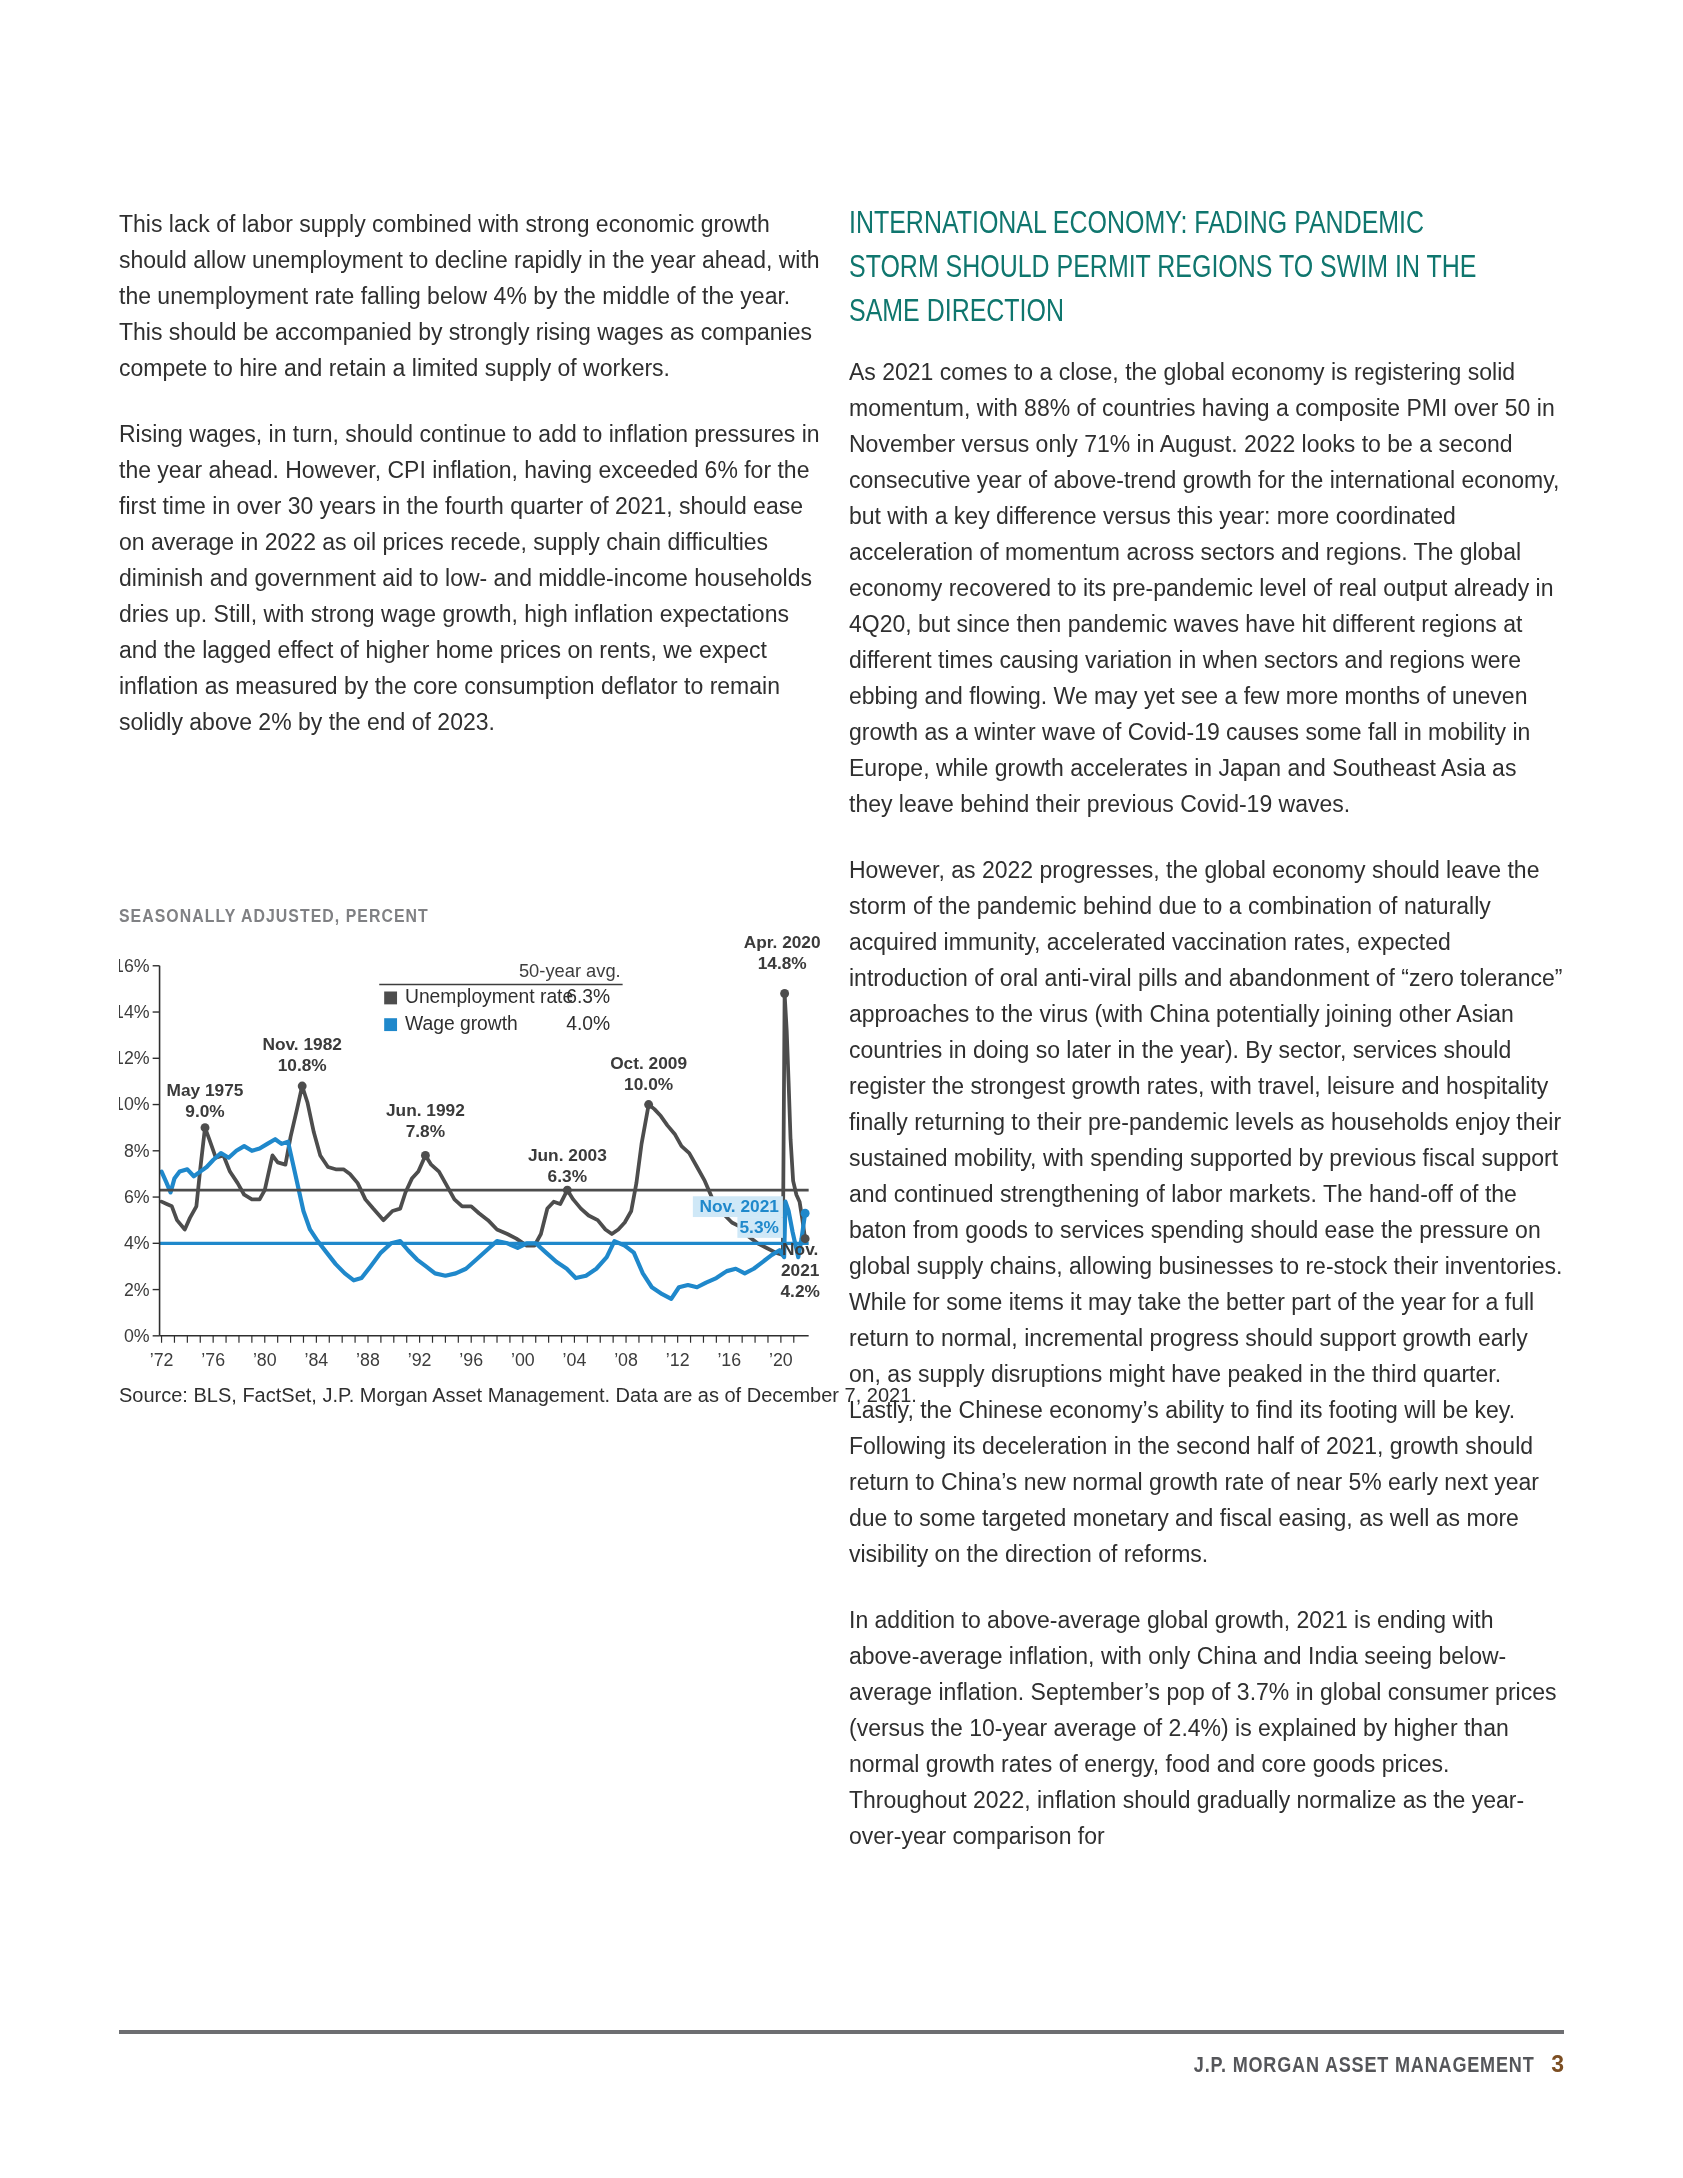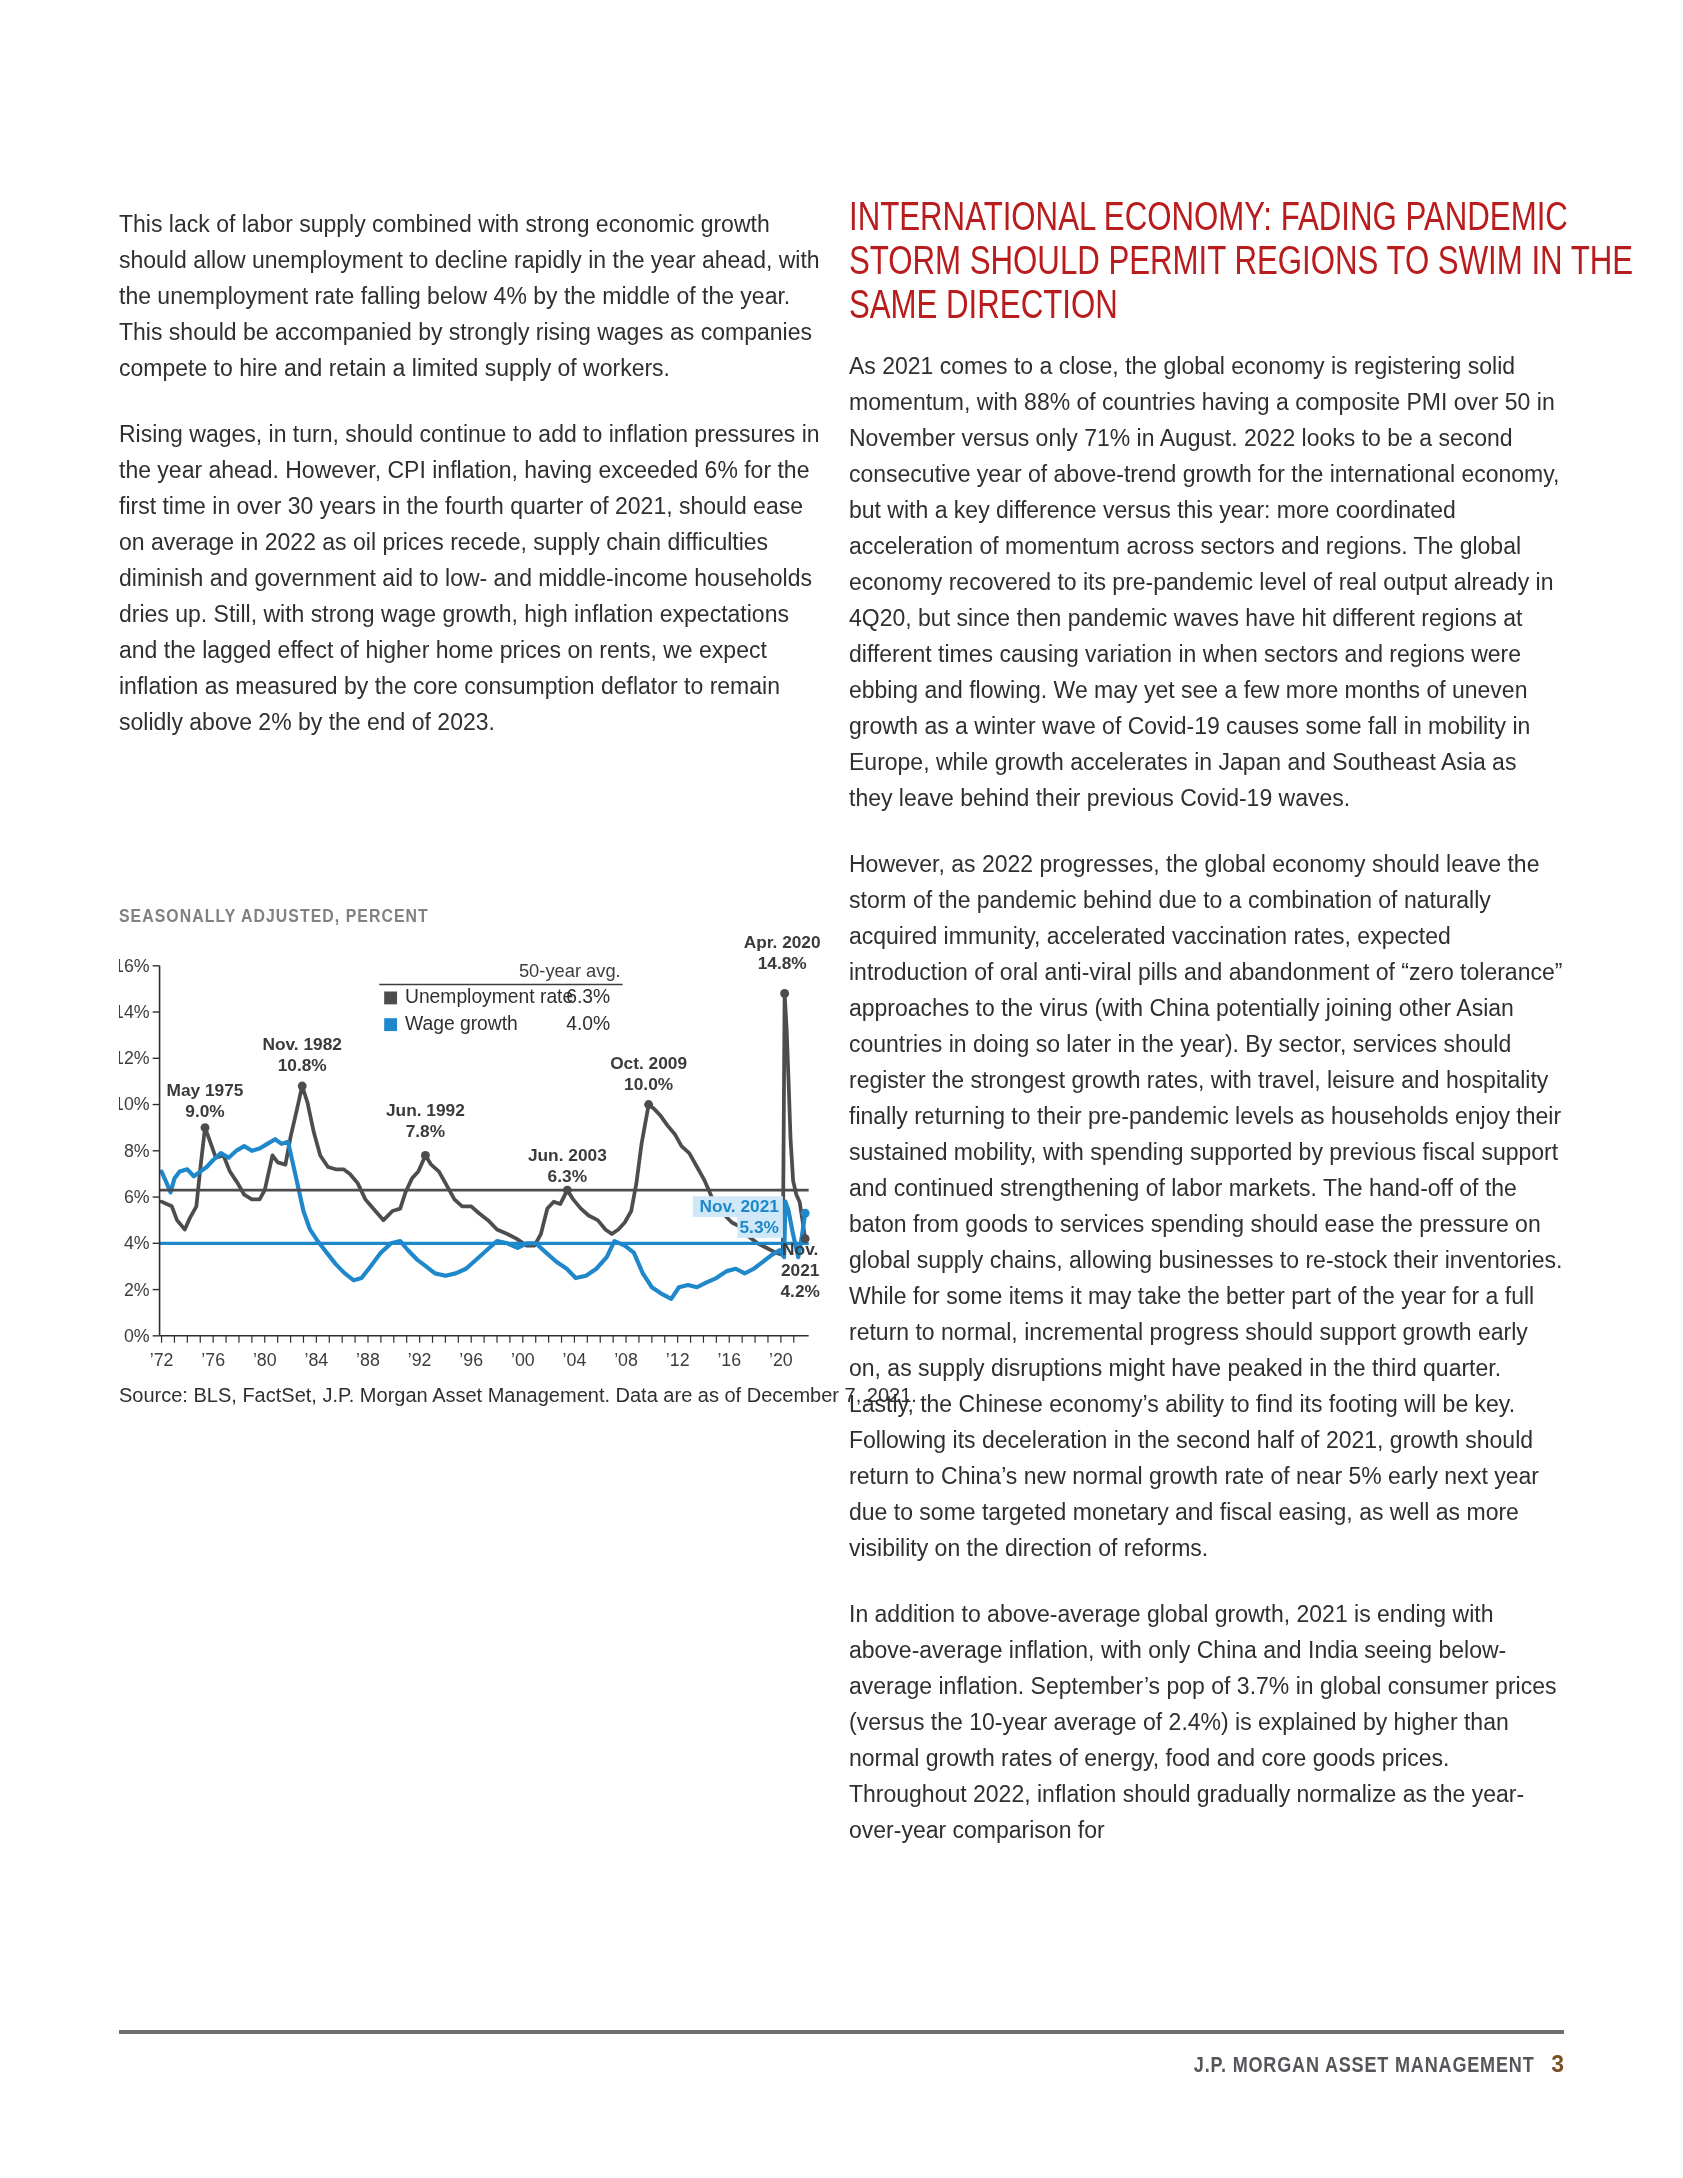--- a/index.html
+++ b/index.html
@@ -7,21 +7,21 @@
   .page{position:absolute;inset:0;background:#ffffff;overflow:hidden;}
 
   .header{position:absolute;left:119px;top:75px;display:flex;align-items:center;gap:17px;}
   .htitle{font-weight:700;font-size:26px;color:#414141;letter-spacing:1px;
           transform:scaleX(0.80);transform-origin:left center;display:inline-block;white-space:nowrap;}
 
   .col-left{position:absolute;left:119px;top:194px;width:705px;}
   .col-right{position:absolute;left:849px;top:194px;width:717px;}
   .body-p{margin:12px 0 30px 0;font-size:23px;line-height:36px;color:#2f2f2f;}
 
-  .heading{font-size:40px;line-height:44px;color:#b91c1c;margin:0 0 22px 0;}
+  .heading{font-size:32px;line-height:44px;color:#0f766e;margin:6px 0 22px 0;}
   .heading div{transform:scaleX(0.78);transform-origin:left center;white-space:nowrap;}
 
   .ex-title{position:absolute;left:119px;top:828px;font-weight:700;font-size:26px;line-height:37px;color:#3d3d3d;}
   .ex-title div{transform:scaleX(0.75);transform-origin:left center;white-space:nowrap;}
   .ex-sub{position:absolute;left:119px;top:906px;font-weight:700;font-size:18px;letter-spacing:1.2px;color:#808184;
           transform:scaleX(0.88);transform-origin:left center;white-space:nowrap;}
   #chart-svg{position:absolute;left:119px;top:929px;}
   .source{position:absolute;left:119px;top:1384px;font-size:20px;color:#2f2f2f;}
 
   .footer-rule{position:absolute;left:119px;top:2030px;width:1445px;height:4px;background:#6d6e71;}

